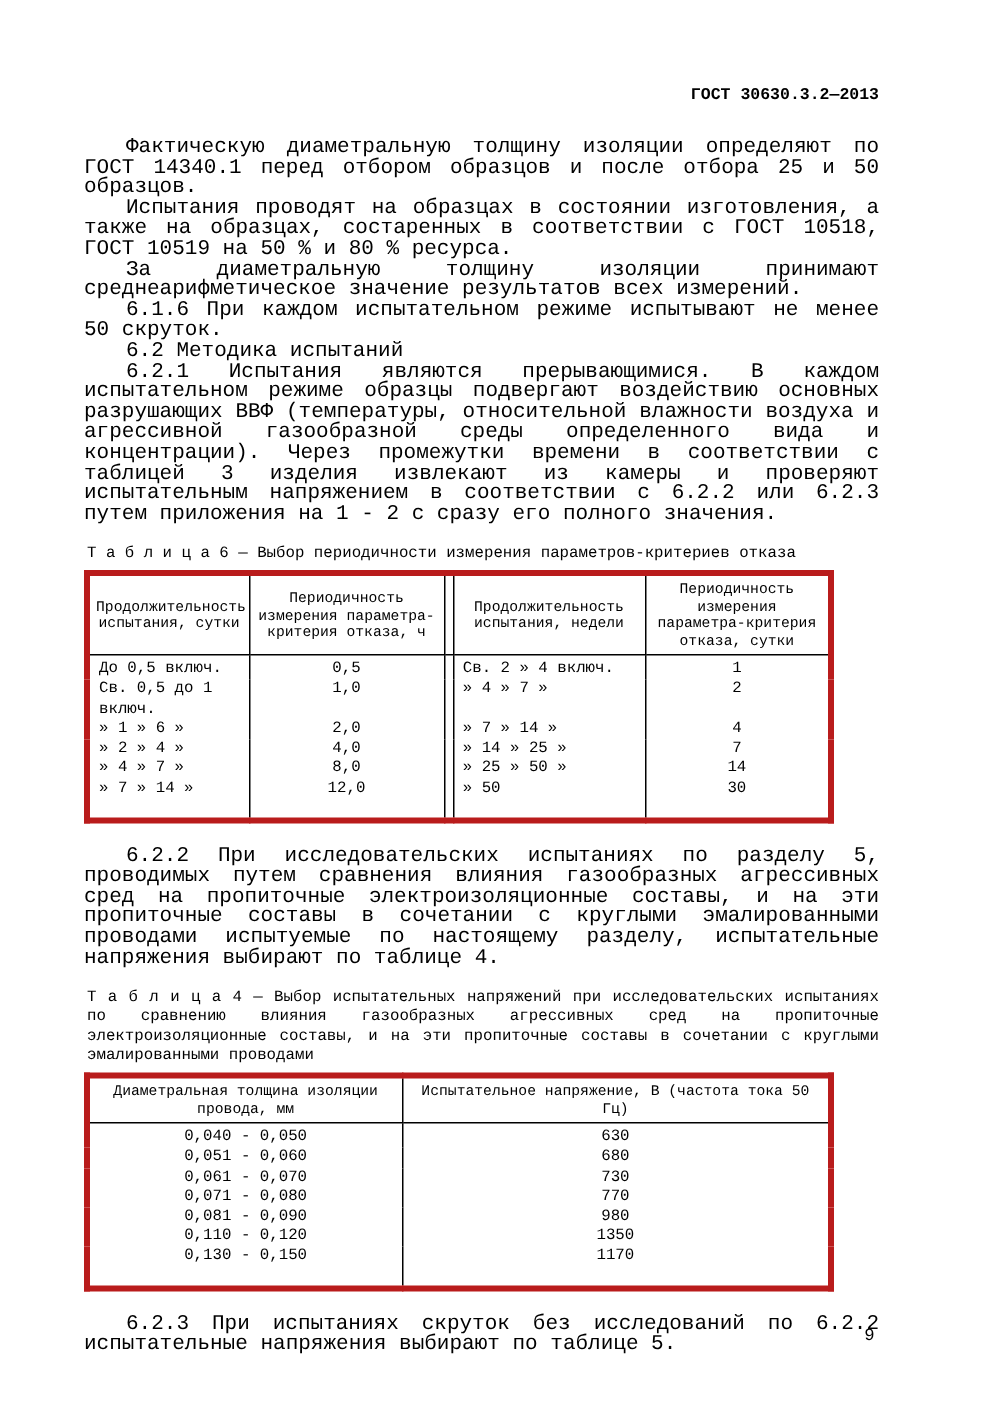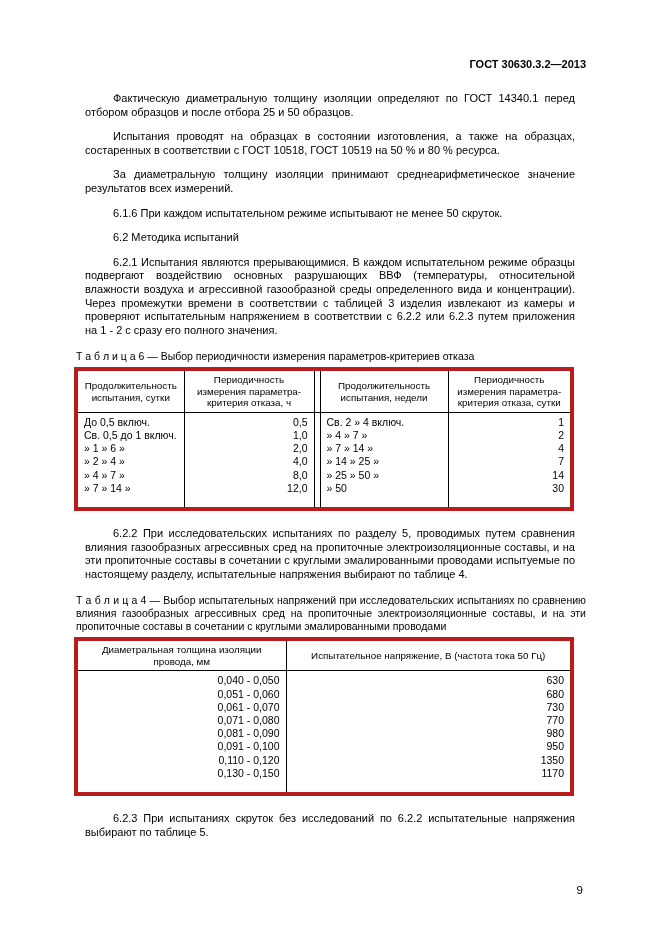--- a/index.html
+++ b/index.html
@@ -3,34 +3,34 @@
 <meta charset="utf-8">
 <style>
   * { box-sizing: border-box; }
   html, body { margin: 0; padding: 0; background: #ffffff; }
   .page {
     position: relative;
     width: 661px;
     height: 936px;
     background: #ffffff;
     color: #000000;
-    font-family: Liberation Sans, sans-serif;
-    padding: 58px 75px 0 74px;
+    font-family: Liberation Mono, monospace;
+    padding: 58px 75px 0 56px;
     overflow: hidden;
   }
   .doc-header {
     font-size: 11px;
     font-weight: 700;
     text-align: right;
     margin: 0 0 22px 0;
   }
   .para {
-    font-size: 11px;
+    font-size: 14px;
     line-height: 13.6px;
-    margin: 11px;
+    margin: 0;
     text-align: justify;
     text-indent: 28px;
   }
   .mt-lg { margin-top: 16px; }
   .table-caption {
     font-size: 10.5px;
     line-height: 13px;
     margin: 13px 0 4px 2px;
     text-align: justify;
   }
@@ -54,21 +54,21 @@
     border-right: 1px solid #000;
     border-top: none;
     border-bottom: none;
     font-size: 10.5px;
     line-height: 13.2px;
     padding: 0 6px;
     vertical-align: top;
   }
   table.gost tbody tr:first-child td { padding-top: 3px; }
   table.gost tbody tr:last-child td { padding-bottom: 12px; }
-  td.c { text-align: right; }
+  td.c { text-align: center; }
   td.l { text-align: left; margin-left: 24px; }
   .page-number {
     position: absolute;
     right: 78px;
     top: 884px;
     font-size: 11.5px;
   }
 </style>
 </head>
 <body>
@@ -179,24 +179,20 @@
       </tr>
       <tr>
         <td class="c">0,071 - 0,080</td>
         <td class="c">770</td>
       </tr>
       <tr>
         <td class="c">0,081 - 0,090</td>
         <td class="c">980</td>
       </tr>
       <tr>
-        <td class="c">0,091 - 0,100</td>
-        <td class="c">950</td>
-      </tr>
-      <tr>
         <td class="c">0,110 - 0,120</td>
         <td class="c">1350</td>
       </tr>
       <tr>
         <td class="c">0,130 - 0,150</td>
         <td class="c">1170</td>
       </tr>
     </tbody>
   </table>
 

